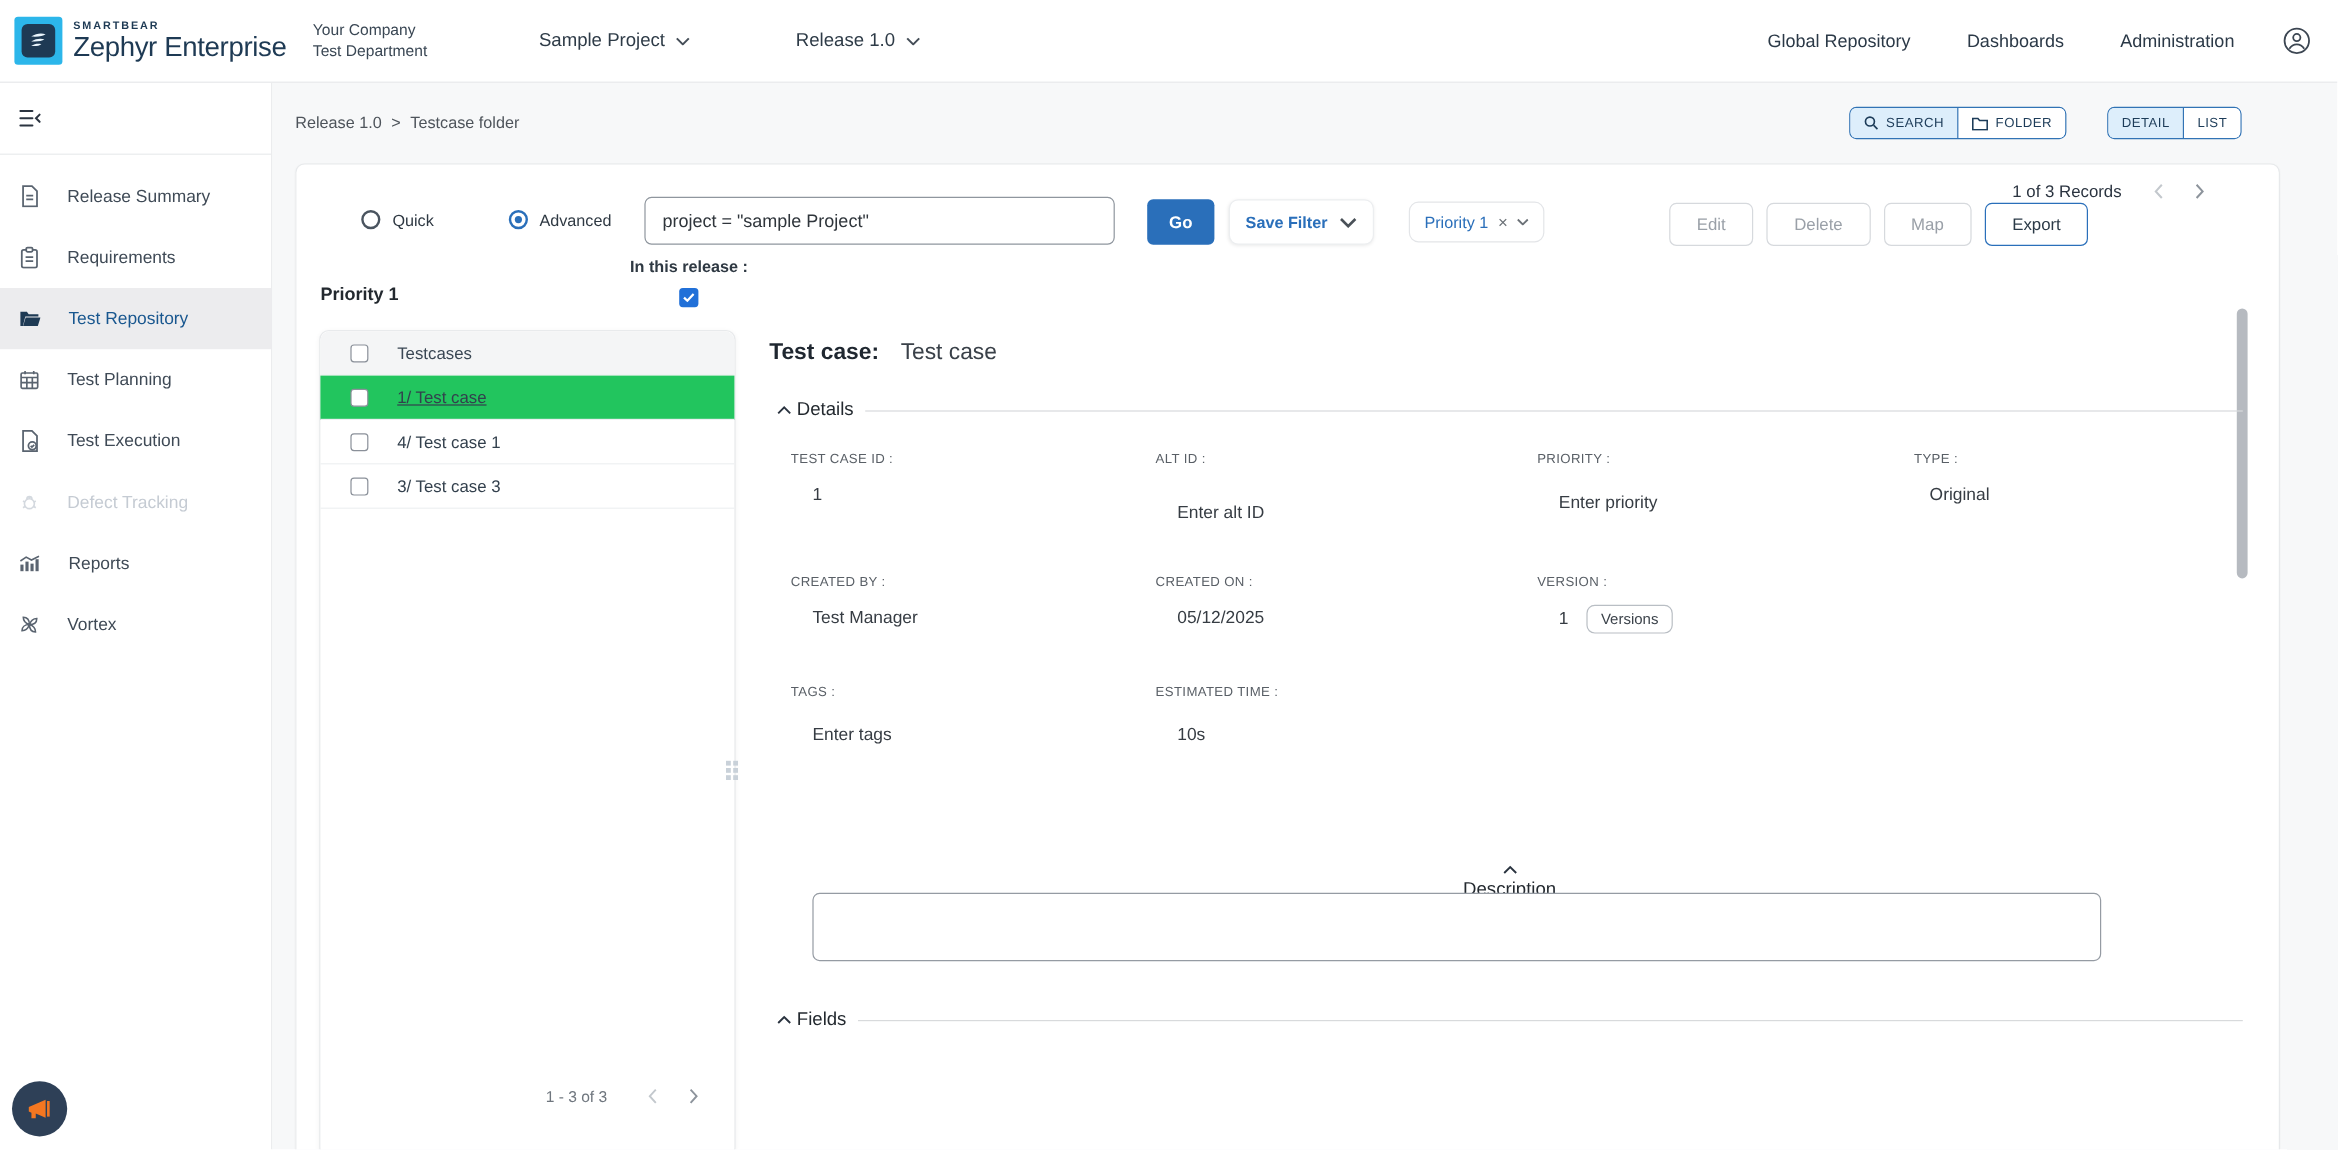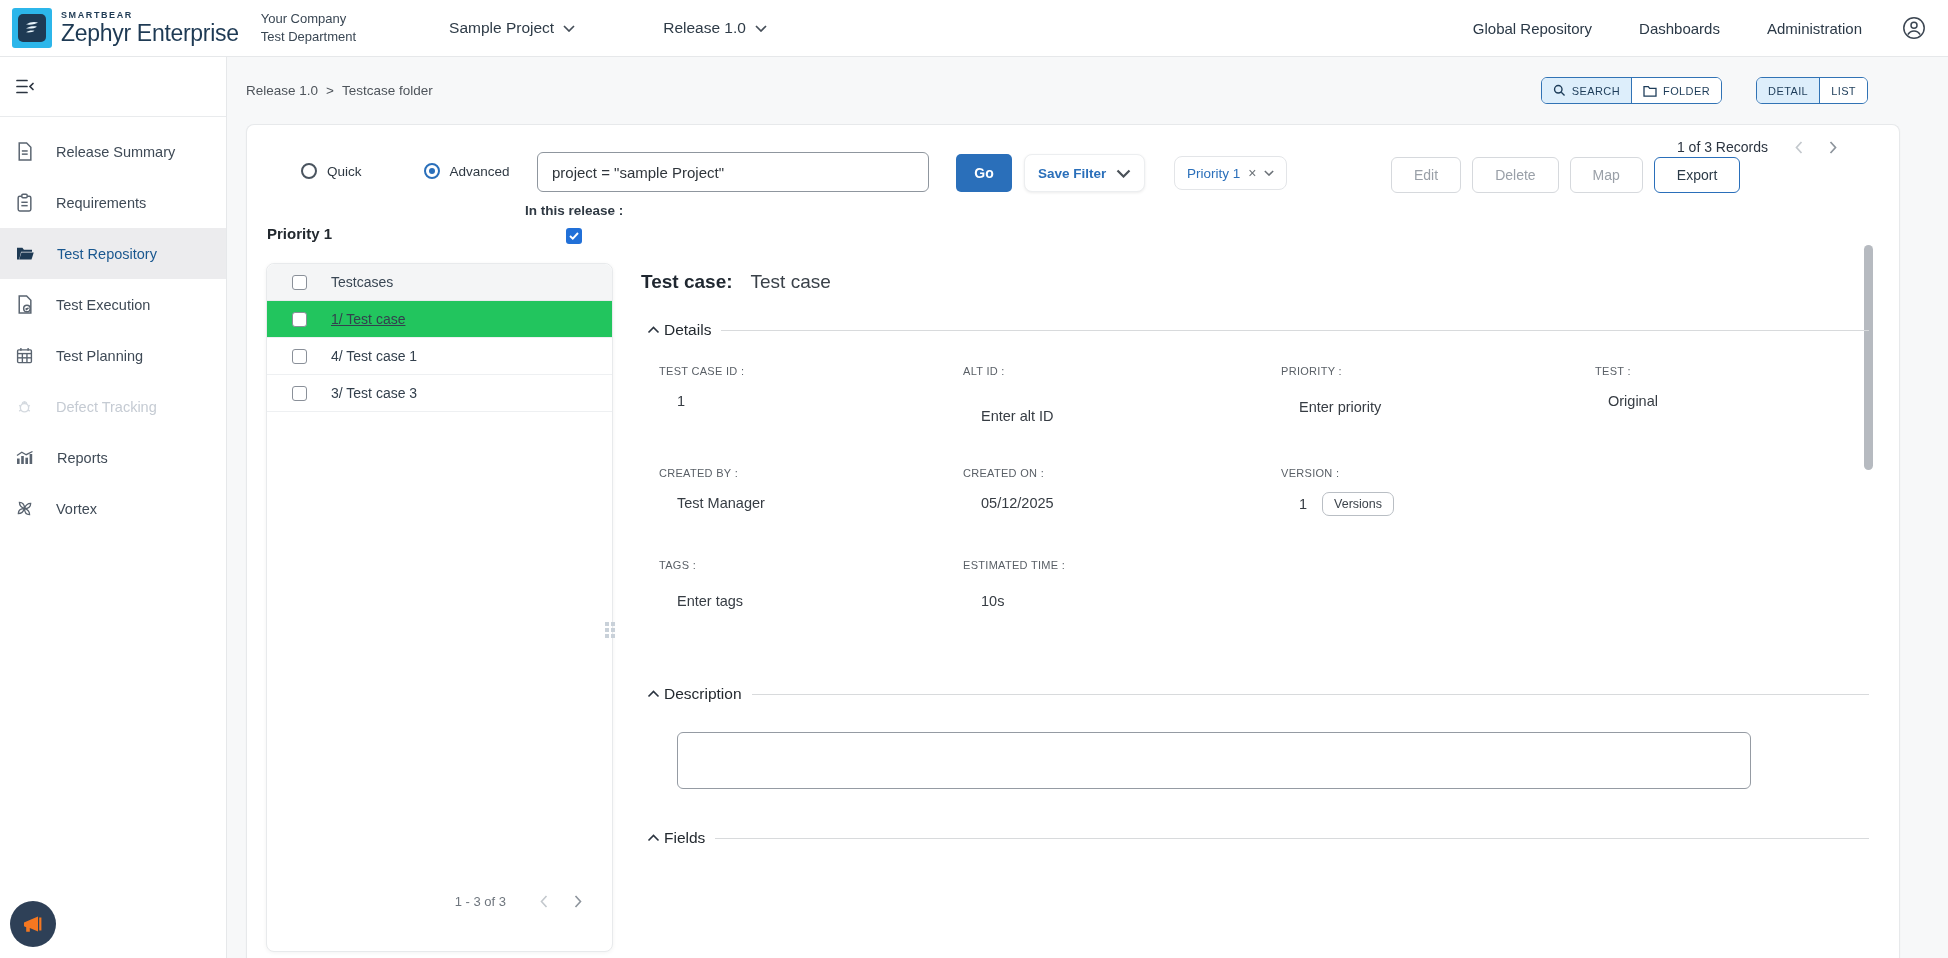--- a/index.html
+++ b/index.html
@@ -1,21 +1,21 @@
 <!DOCTYPE html>
 <html><head>
 <meta charset="utf-8">
 <style>
   * { margin:0; padding:0; box-sizing:border-box; }
   html,body { background:#fff; }
   body { font-family:"Liberation Sans", sans-serif; color:#2b3440; }
   #app { position:relative; width:1948px; height:958px; overflow:hidden; background:#fff; }
 
   
-  .topbar { height:57px; background:#fff; border-bottom:1px solid #e6e8ea; display:flex; align-items:center; padding:0 22px 0 12px; position:relative; z-index:5; }
+  .topbar { height:69px; background:#fff; border-bottom:1px solid #e6e8ea; display:flex; align-items:center; padding:0 22px 0 12px; position:relative; z-index:5; }
   .brand { display:flex; align-items:center; gap:9px; }
   .logo-box { width:40px; height:40px; background:#2cb6ea; border-radius:3px; display:flex; align-items:center; justify-content:center; }
   .logo-inner { width:28px; height:28px; background:#1e3a54; border-radius:5px; display:flex; align-items:center; justify-content:center; }
   .brand-text { line-height:1; }
   .brand-sb { font-size:9px; font-weight:bold; letter-spacing:1.6px; color:#1e3a54; margin-bottom:2px; }
   .brand-prod { font-size:23px; color:#1e3a54; letter-spacing:-0.3px; }
   .org { margin-left:22px; font-size:13px; color:#3a4754; line-height:1.35; }
   .hdr-dd { display:flex; align-items:center; gap:9px; font-size:15.5px; color:#2e3b47; cursor:pointer; }
   .hdr-dd.project { margin-left:93px; }
   .hdr-dd.release { margin-left:88px; }
@@ -83,21 +83,21 @@
 
   .dt-title { position:absolute; left:394px; top:128px; display:flex; align-items:baseline; gap:18px; }
   .dt-title .tl { font-size:19px; font-weight:bold; color:#1f2730;margin-top:18px; }
   .dt-title .tv { font-size:19px; color:#3a4149; }
   .scroll-thumb { position:absolute; right:26px; top:120px; width:9px; height:225px; background:#b6bac0; border-radius:5px; }
 
   .sect { position:absolute; left:400px; right:30px; display:flex; align-items:center; gap:4px; }
   .sect .s-lbl { font-size:15.5px; color:#23292f; }
   .sect .s-line { flex:1; border-top:1px solid #d8dadc; margin-left:6px; }
   .sect.details { top:196px; }
-  .sect.description { top:560px; }
+  .sect.description { top:584px;flex-direction:column; }
   .sect.fieldsec { top:704px; }
 
   .fld { position:absolute; }
   .fld .f-lbl { font-size:11px; letter-spacing:0.3px; color:#595f66; }
   .fld .f-val { margin-top:16px; padding-left:18px; font-size:14.5px; color:#363c43; }
   .fld .f-valrow { margin-top:13px; padding-left:18px; display:flex; align-items:center; gap:15px; font-size:14.5px; color:#363c43; }
   .versions-btn { font-family:inherit; font-size:12.5px; color:#3c434b; background:#fff; border:1px solid #b9bec4; border-radius:7px; padding:4px 11px; cursor:pointer; }
 
   .desc-box { position:absolute; left:430px; top:607px; width:1074px; height:57px; border:1px solid #959ba3; border-radius:6px; background:#fff; resize:none; font-family:inherit; font-size:14px; padding:8px 10px; outline:none; }
 
@@ -194,41 +194,41 @@
         <span class="si">
               <svg class="ln" width="18" height="15" viewBox="0 0 18 15" fill="currentColor">
                 <path d="M1 13.6V1.8h5.4l1.5 2H16v2H5.1l-2 7.8z"></path>
                 <path d="M5.4 6.6h12.3l-2.2 7H3.2z"></path>
               </svg>
             </span>
         <span>Test Repository</span>
       </div>
       <div class="side-item">
         <span class="si">
-              <svg class="ln" width="17" height="19" viewBox="0 0 16 18" fill="none" stroke="currentColor" stroke-width="1.4">
-                <path d="M3 1h7l4 4v12H3z"></path>
-                <circle cx="10.3" cy="12.8" r="3.1" fill="#fff"></circle>
-                <polyline points="9,12.8 10,13.8 11.8,12"></polyline>
-              </svg>
-            </span>
-        <span>Test Execution</span>
-      </div>
-      <div class="side-item">
-        <span class="si">
               <svg class="ln" width="17" height="17" viewBox="0 0 16 16" fill="none" stroke="currentColor" stroke-width="1.3">
                 <rect x="1.5" y="2.7" width="13" height="12" rx="1"></rect>
                 <line x1="1.5" y1="6.2" x2="14.5" y2="6.2"></line>
                 <line x1="6" y1="6.2" x2="6" y2="14.7"></line>
                 <line x1="10.3" y1="6.2" x2="10.3" y2="14.7"></line>
                 <line x1="1.5" y1="10.2" x2="14.5" y2="10.2"></line>
                 <line x1="4.6" y1="1" x2="4.6" y2="3.6"></line>
                 <line x1="11.4" y1="1" x2="11.4" y2="3.6"></line>
               </svg>
             </span>
         <span>Test Planning</span>
+      </div>
+      <div class="side-item">
+        <span class="si">
+              <svg class="ln" width="17" height="19" viewBox="0 0 16 18" fill="none" stroke="currentColor" stroke-width="1.4">
+                <path d="M3 1h7l4 4v12H3z"></path>
+                <circle cx="10.3" cy="12.8" r="3.1" fill="#fff"></circle>
+                <polyline points="9,12.8 10,13.8 11.8,12"></polyline>
+              </svg>
+            </span>
+        <span>Test Execution</span>
       </div>
       <div class="side-item disabled">
         <span class="si">
               <svg class="ln" width="17" height="17" viewBox="0 0 16 16" fill="none" stroke="currentColor" stroke-width="1.3">
                 <circle cx="8" cy="9.2" r="3.9"></circle>
                 <path d="M6 5.6a2 2 0 0 1 4 0"></path>
                 <line x1="8" y1="5.2" x2="8" y2="3.2"></line>
                 <line x1="3" y1="7" x2="4.6" y2="8"></line>
                 <line x1="13" y1="7" x2="11.4" y2="8"></line>
                 <line x1="3" y1="12.4" x2="4.8" y2="11.2"></line>
@@ -417,21 +417,21 @@
       </div>
       <div class="fld" style="left:716px; top:240px;">
         <div class="f-lbl">ALT ID :</div>
         <div class="f-val" style="margin-top:31px;">Enter alt ID</div>
       </div>
       <div class="fld" style="left:1034px; top:240px;">
         <div class="f-lbl">PRIORITY :</div>
         <div class="f-val" style="margin-top:22px;">Enter priority</div>
       </div>
       <div class="fld" style="left:1348px; top:240px;">
-        <div class="f-lbl">TEST :</div>
+        <div class="f-lbl">TYPE :</div>
         <div class="f-val" style="padding-left:13px;">Original</div>
       </div>
 
       <div class="fld" style="left:412px; top:342px;">
         <div class="f-lbl">CREATED BY :</div>
         <div class="f-val">Test Manager</div>
       </div>
       <div class="fld" style="left:716px; top:342px;">
         <div class="f-lbl">CREATED ON :</div>
         <div class="f-val">05/12/2025</div>

